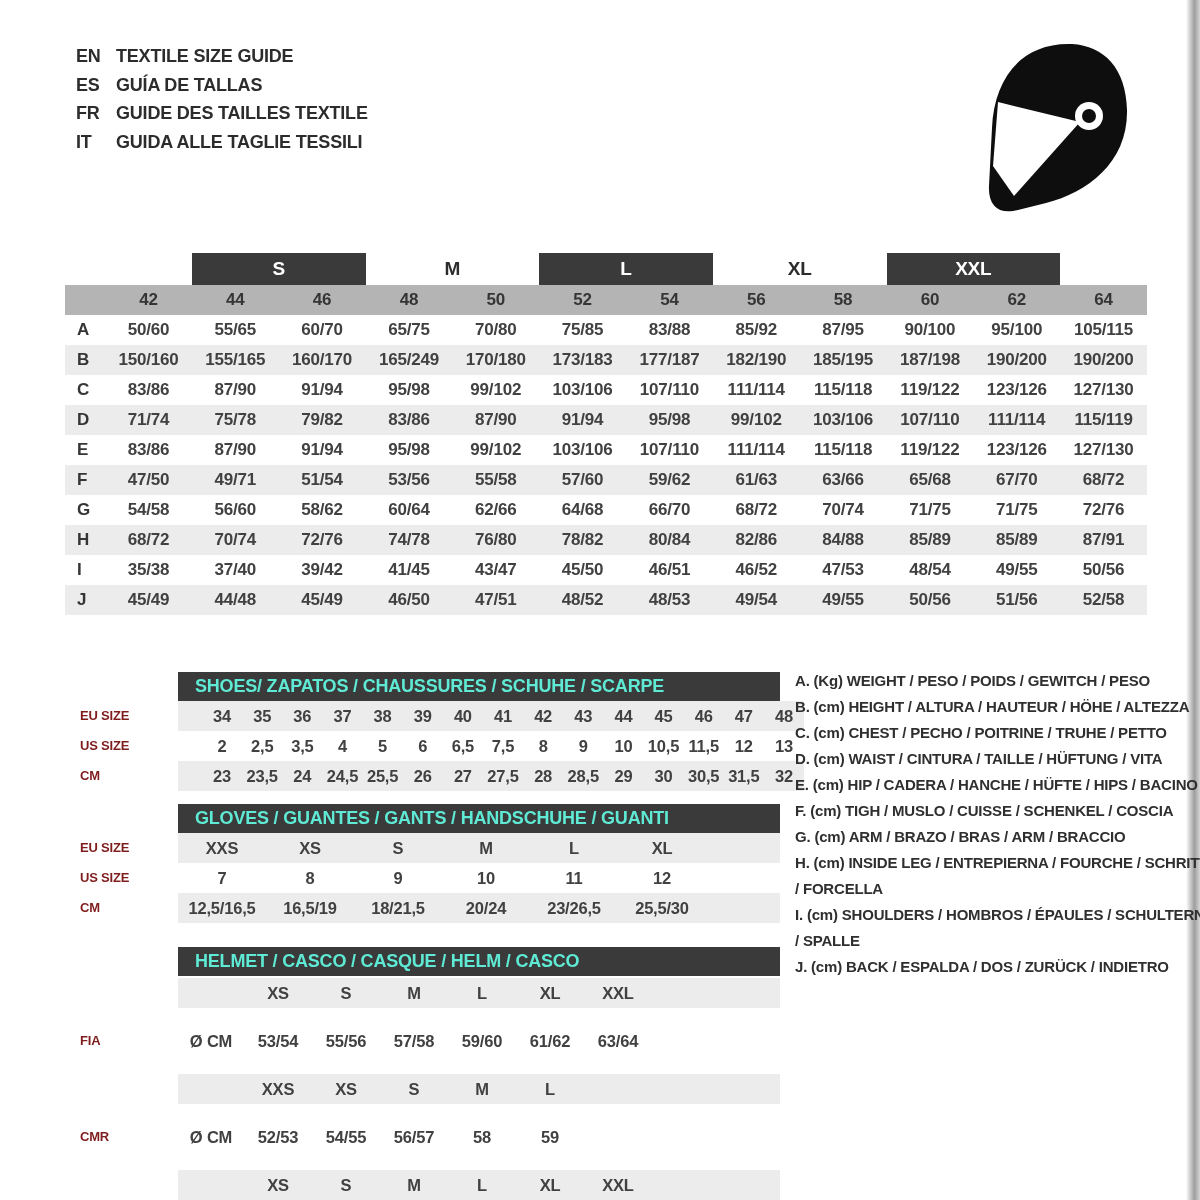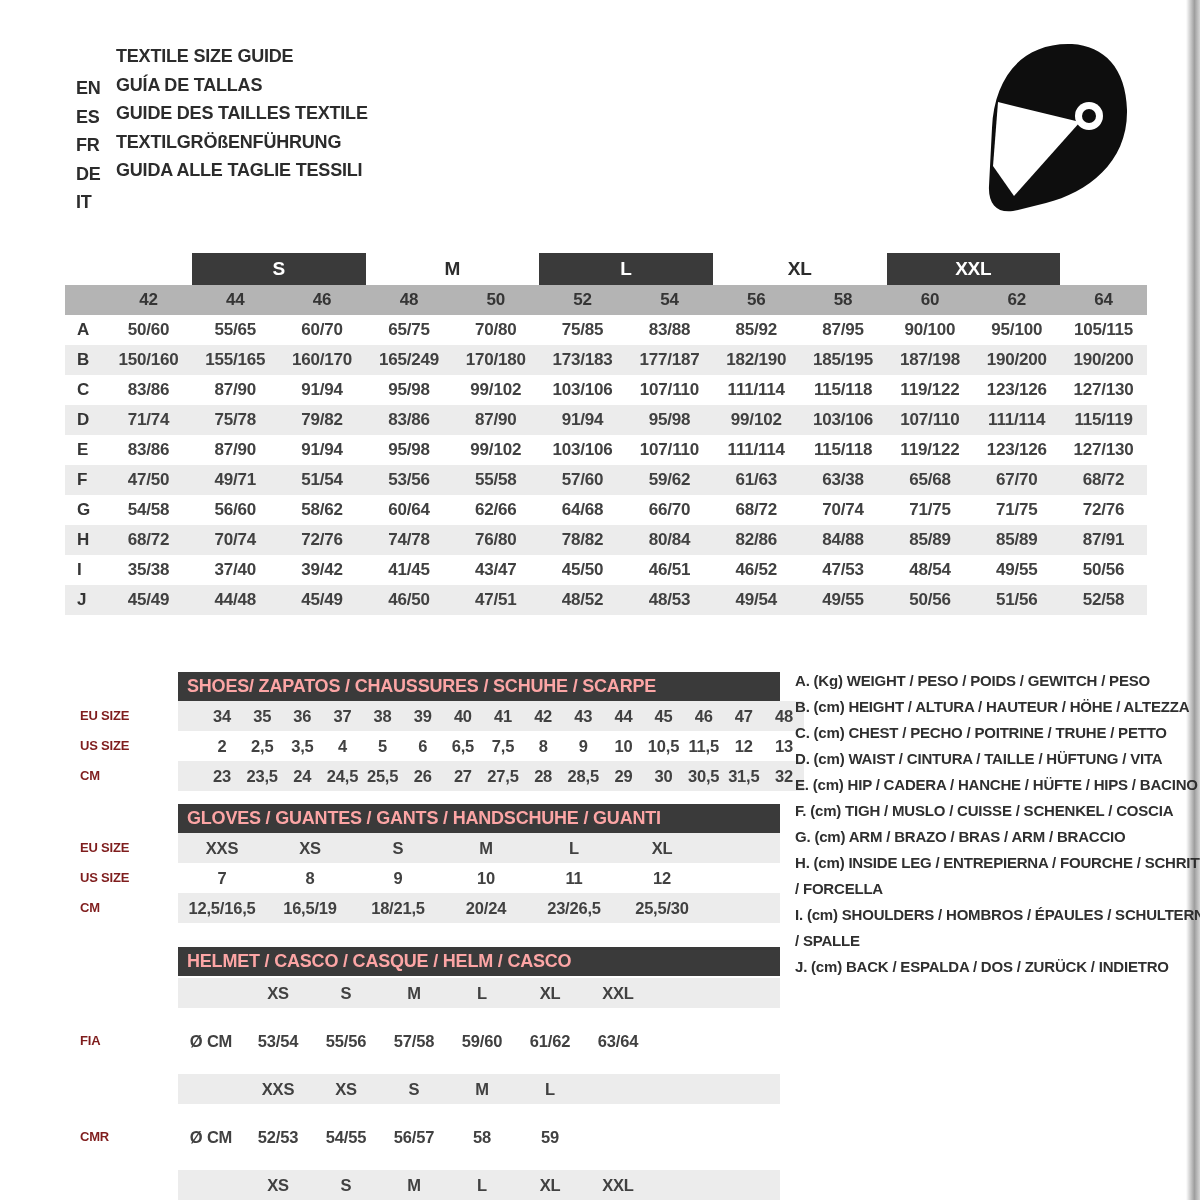--- a/index.html
+++ b/index.html
@@ -5,41 +5,41 @@
 <style>
   html,body{margin:0;padding:0;background:#fff;}
   .page{
     position:relative;width:1200px;height:1200px;background:#ffffff;
     font-family:"Liberation Sans",sans-serif;font-weight:bold;color:#414141;
     overflow:hidden;letter-spacing:-0.2px;
   }
   
   .lang-block{position:absolute;left:76px;top:42px;}
   .lang-row{display:flex;height:28.5px;line-height:28.5px;font-size:18px;color:#2c2c2c;}
-  .lang-code{width:40px;margin-top:32px;}
+  .lang-code{width:40px;}
   .lang-title{white-space:nowrap;}
   
   .helmet-icon{position:absolute;left:980px;top:40px;}
   
   .main-table{position:absolute;left:65px;top:253px;width:1082px;}
   .mt-band,.mt-gray,.mt-row{display:grid;grid-template-columns:40px repeat(12,1fr);}
   .mt-band{height:32px;}
   .band{text-align:center;line-height:32px;font-size:19px;}
   .band-dark{background:var(--dark);color:#fff;}
   .band-plain{color:#2c2c2c;}
   .mt-gray{height:30px;line-height:30px;background:var(--grayband);color:#353535;font-size:17px;}
   .mt-row{height:30px;line-height:30px;font-size:17px;}
   .mt-row.stripe{background:var(--stripe);}
   .mt-cell{text-align:center;white-space:nowrap;}
   .mt-letter{text-align:left;padding-left:12px;color:#353535;}
   
   .sec{position:absolute;left:0;width:1200px;}
   .sec-header{
     position:relative;margin-left:178px;width:602px;height:29px;line-height:29px;
-    background:var(--dark);color:#fca5a5;font-size:18px;padding-left:9px;box-sizing:border-box;
+    background:var(--dark);color:#5eead4;font-size:18px;padding-left:17px;box-sizing:border-box;
     white-space:nowrap;
   }
   .sec-row{position:relative;height:30px;line-height:30px;}
   .sec-label{position:absolute;left:80px;top:0;font-size:13px;color:#7f1d1d;white-space:nowrap;}
   .sec-content{position:absolute;left:178px;top:0;width:602px;height:100%;display:grid;}
   .sec-content.striped{background:var(--stripe);}
   .grid15{grid-template-columns:repeat(15,1fr);padding-left:24px;}
   .grid6{grid-template-columns:repeat(6,88px) 1fr;}
   .helmet-grid{grid-template-columns:66px repeat(6,68px) 1fr;}
   .cell{text-align:center;font-size:16.5px;white-space:nowrap;}
@@ -64,24 +64,20 @@
         <span class="lang-code">EN</span>
         <span class="lang-title">TEXTILE SIZE GUIDE</span>
       </div>
       <div class="lang-row">
         <span class="lang-code">ES</span>
         <span class="lang-title">GUÍA DE TALLAS</span>
       </div>
       <div class="lang-row">
         <span class="lang-code">FR</span>
         <span class="lang-title">GUIDE DES TAILLES TEXTILE</span>
-      </div>
-      <div class="lang-row">
-        <span class="lang-code">DE</span>
-        <span class="lang-title">TEXTILGRÖßENFÜHRUNG</span>
       </div>
       <div class="lang-row">
         <span class="lang-code">IT</span>
         <span class="lang-title">GUIDA ALLE TAGLIE TESSILI</span>
       </div>
     </div>
 
   <svg class="helmet-icon" width="156" height="176" viewBox="0 0 156 176">
     <path fill="#0e0e0e" d="M 92,4 C 42,2 14,38 12,88 L 9,146 C 8,166 19,175 38,170 L 66,163 C 108,152 148,122 147,70 C 146,28 124,6 92,4 Z"></path>
     <polygon fill="#ffffff" points="18,62 100,82 34,156 13,126"></polygon>
@@ -190,21 +186,21 @@
       <div class="mt-row stripe">
         <span class="mt-letter">F</span>
         <span class="mt-cell">47/50</span>
         <span class="mt-cell">49/71</span>
         <span class="mt-cell">51/54</span>
         <span class="mt-cell">53/56</span>
         <span class="mt-cell">55/58</span>
         <span class="mt-cell">57/60</span>
         <span class="mt-cell">59/62</span>
         <span class="mt-cell">61/63</span>
-        <span class="mt-cell">63/38</span>
+        <span class="mt-cell">63/66</span>
         <span class="mt-cell">65/68</span>
         <span class="mt-cell">67/70</span>
         <span class="mt-cell">68/72</span>
       </div>
       <div class="mt-row">
         <span class="mt-letter">G</span>
         <span class="mt-cell">54/58</span>
         <span class="mt-cell">56/60</span>
         <span class="mt-cell">58/62</span>
         <span class="mt-cell">60/64</span>

